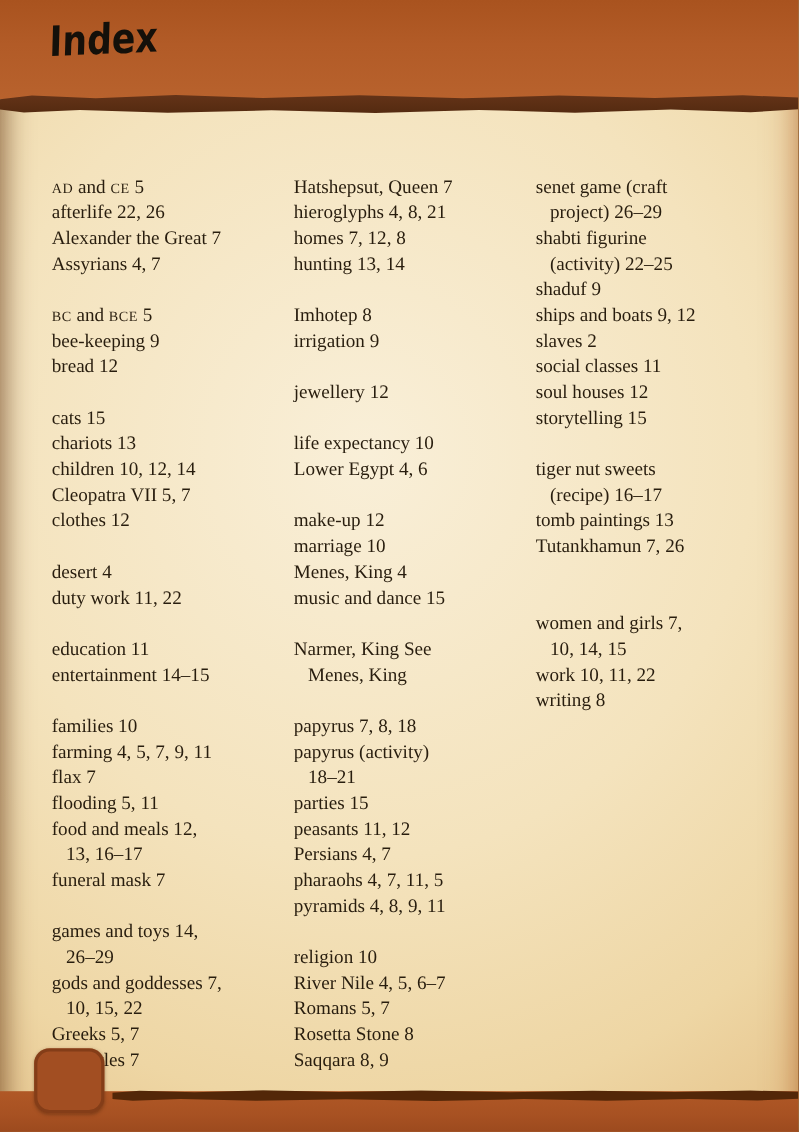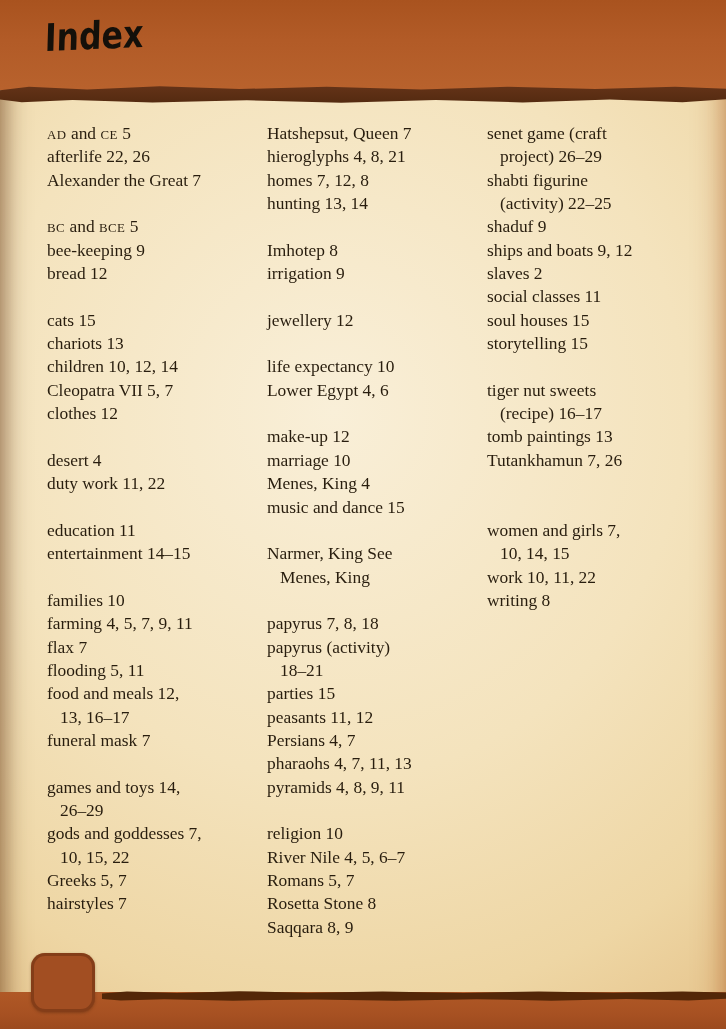--- a/index.html
+++ b/index.html
@@ -41,21 +41,21 @@
   .top-stripe{
     position:absolute;top:86px;left:0;right:0;height:17px;
     background:linear-gradient(180deg,#643318,#542a10);
   }
 
   
   .index-body{
     position:absolute;top:122px;left:47px;right:10px;
     display:flex;
   }
-  .col{flex:0 0 220px;width:220px;}
+  .col{flex:0 0 220px;width:220px;margin-top:36px;}
   .line{
     height:23.35px;line-height:23.35px;font-size:17.4px;
     color:#281d0e;white-space:nowrap;
   }
   .line.indent{padding-left:13px;}
   .line .i{}
   .line .sc{font-size:0.74em;letter-spacing:0.5px;}
 
   
   .bottom-band{
@@ -81,20 +81,21 @@
   <header class="top-band">
     <h1 class="title">Index</h1>
   </header>
   <div class="top-stripe rough-stripe"></div>
 
   <main class="index-body">
     <div class="col">
         <div class="line"><span class="sc">AD</span><span> and </span><span class="sc">CE</span><span> 5</span></div>
         <div class="line"><span>afterlife 22, 26</span></div>
         <div class="line"><span>Alexander the Great 7</span></div>
+        <div class="line"><span>Assyrians 4, 7</span></div>
         <div class="line blank"></div>
         <div class="line"><span class="sc">BC</span><span> and </span><span class="sc">BCE</span><span> 5</span></div>
         <div class="line"><span>bee-keeping 9</span></div>
         <div class="line"><span>bread 12</span></div>
         <div class="line blank"></div>
         <div class="line"><span>cats 15</span></div>
         <div class="line"><span>chariots 13</span></div>
         <div class="line"><span>children 10, 12, 14</span></div>
         <div class="line"><span>Cleopatra VII 5, 7</span></div>
         <div class="line"><span>clothes 12</span></div>
@@ -141,39 +142,39 @@
         <div class="line blank"></div>
         <div class="line"><span>Narmer, King </span><span class="i">See</span></div>
         <div class="line indent"><span class="i">Menes, King</span></div>
         <div class="line blank"></div>
         <div class="line"><span>papyrus 7, 8, 18</span></div>
         <div class="line"><span>papyrus (activity)</span></div>
         <div class="line indent"><span>18–21</span></div>
         <div class="line"><span>parties 15</span></div>
         <div class="line"><span>peasants 11, 12</span></div>
         <div class="line"><span>Persians 4, 7</span></div>
-        <div class="line"><span>pharaohs 4, 7, 11, 13</span></div>
+        <div class="line"><span>pharaohs 4, 7, 11, 5</span></div>
         <div class="line"><span>pyramids 4, 8, 9, 11</span></div>
         <div class="line blank"></div>
         <div class="line"><span>religion 10</span></div>
         <div class="line"><span>River Nile 4, 5, 6–7</span></div>
         <div class="line"><span>Romans 5, 7</span></div>
         <div class="line"><span>Rosetta Stone 8</span></div>
         <div class="line"><span>Saqqara 8, 9</span></div>
       </div>
     <div class="col">
         <div class="line"><span>senet game (craft</span></div>
         <div class="line indent"><span>project) 26–29</span></div>
         <div class="line"><span class="i">shabti</span><span> figurine</span></div>
         <div class="line indent"><span>(activity) 22–25</span></div>
         <div class="line"><span class="i">shaduf</span><span> 9</span></div>
         <div class="line"><span>ships and boats 9, 12</span></div>
         <div class="line"><span>slaves 2</span></div>
         <div class="line"><span>social classes 11</span></div>
-        <div class="line"><span>soul houses 15</span></div>
+        <div class="line"><span>soul houses 12</span></div>
         <div class="line"><span>storytelling 15</span></div>
         <div class="line blank"></div>
         <div class="line"><span>tiger nut sweets</span></div>
         <div class="line indent"><span>(recipe) 16–17</span></div>
         <div class="line"><span>tomb paintings 13</span></div>
         <div class="line"><span>Tutankhamun 7, 26</span></div>
         <div class="line blank"></div>
         <div class="line blank"></div>
         <div class="line"><span>women and girls 7,</span></div>
         <div class="line indent"><span>10, 14, 15</span></div>

